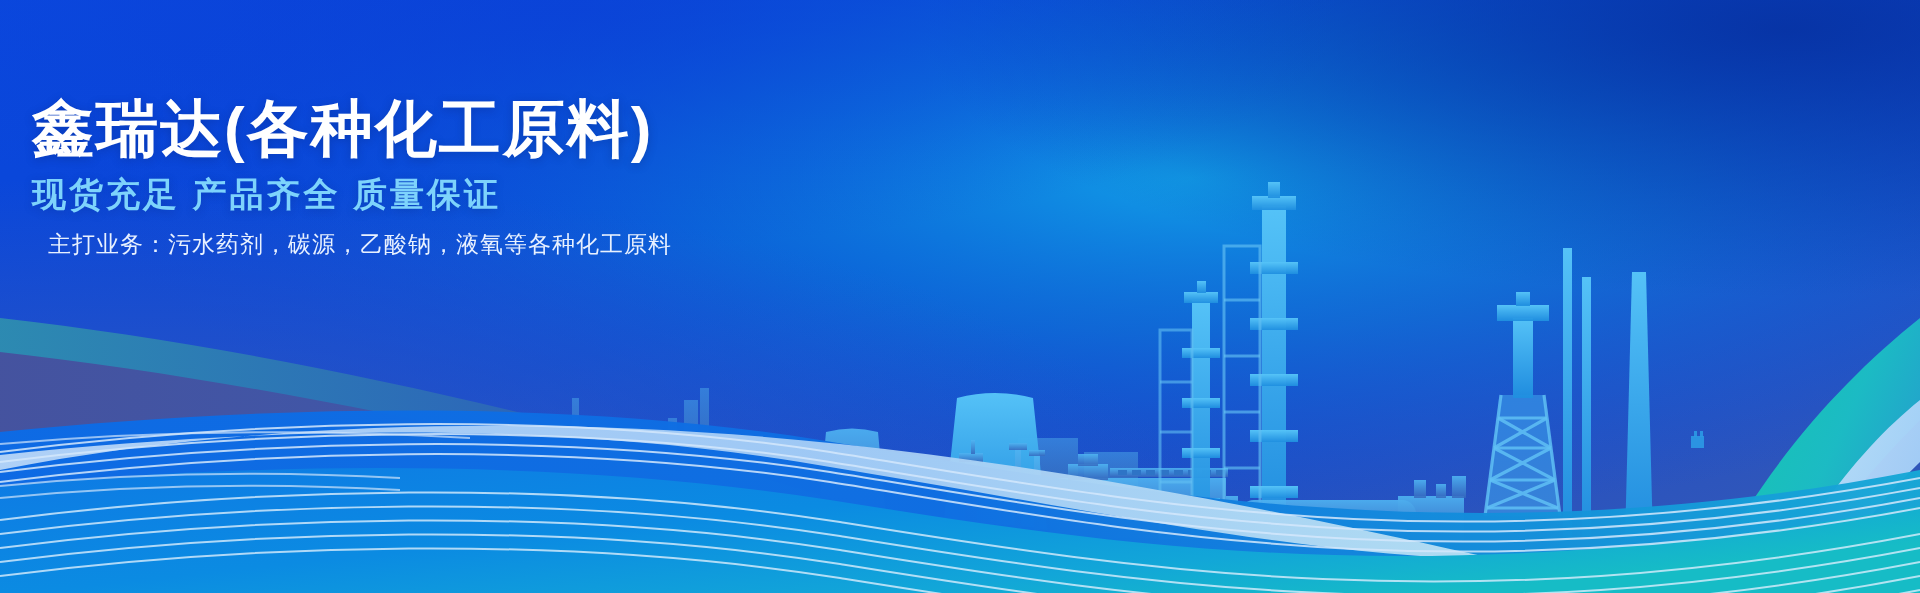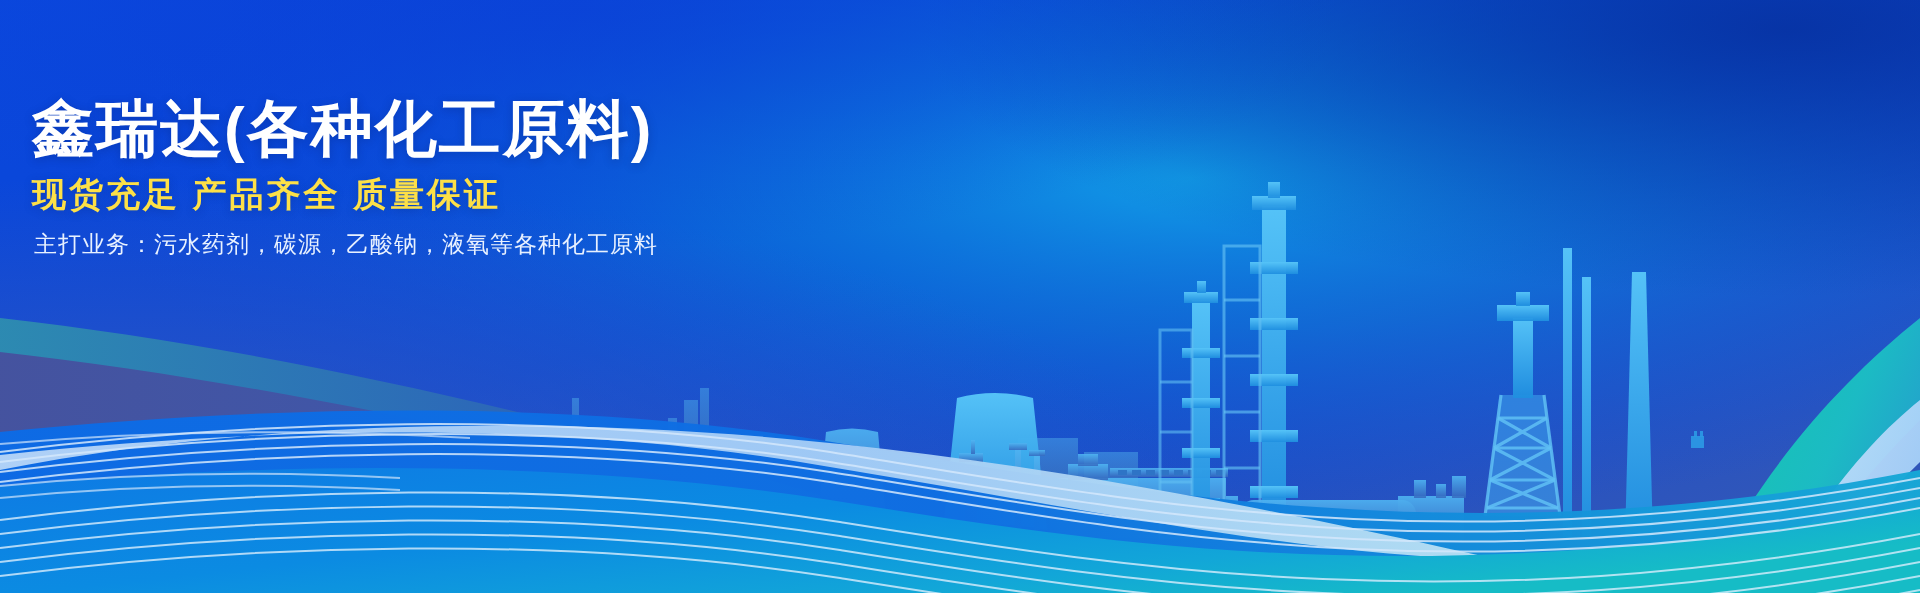--- a/index.html
+++ b/index.html
@@ -36,37 +36,37 @@
     color: #FFFFFF;
     font-size: 62px;
     line-height: 1.06;
     font-weight: bold;
     letter-spacing: 2px;
     white-space: nowrap;
     margin: 0 0 14px 0;
     text-shadow: 0 2px 10px rgba(3,28,96,0.28);
   }
   #subtitle {
-    color: #fde047;
+    color: #7dd3fc;
     font-size: 34px;
     line-height: 1.1;
     font-weight: bold;
     letter-spacing: 3px;
     white-space: nowrap;
     margin: 0 0 18px 0;
     text-shadow: 0 2px 8px rgba(3,28,96,0.25);
   }
   #tagline {
     color: #E8F1FF;
     font-size: 23px;
     line-height: 1.2;
     font-weight: normal;
     letter-spacing: 1px;
     white-space: nowrap;
-    margin: 2px;
+    margin: 16px;
   }
 </style>
 </head>
 <body>
 
 <div id="banner">
 
   <svg class="layer" viewBox="0 0 1920 593" preserveAspectRatio="none" style="z-index:1">
     <defs>
       <linearGradient id="bgBase" x1="0" y1="0" x2="1" y2="1">

